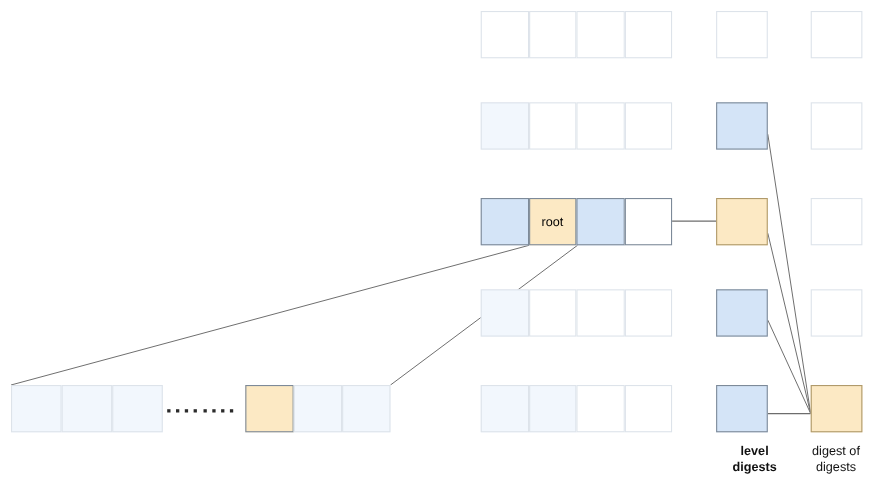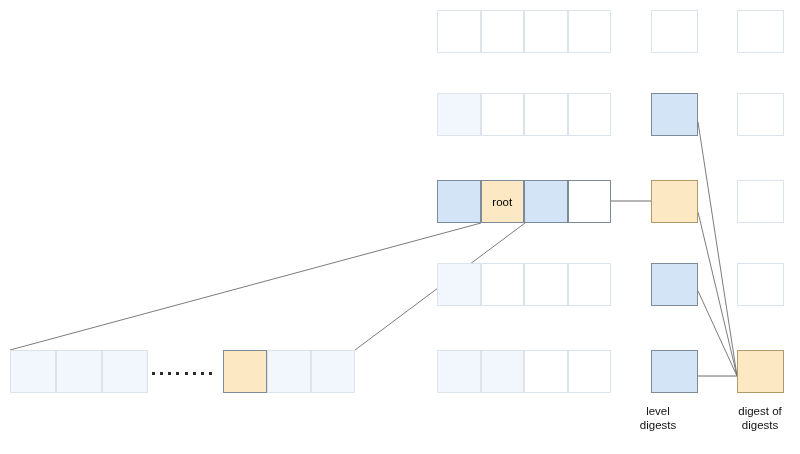--- a/index.html
+++ b/index.html
@@ -116,19 +116,19 @@
       <i></i>
       <i></i>
       <i></i>
       <i></i>
       <i></i>
       <i></i>
       <i></i>
     </div>
 
 
-  <div class="label" style="left:608px; top:404px; width:100px;">level
+  <div class="label" style="left:636px; top:404px; width:100px;font-weight:bold;">level
 digests</div>
 
   <div class="label" style="left:710px; top:404px; width:100px;">digest of
 digests</div>
 
 </div>
 
 </body></html>

